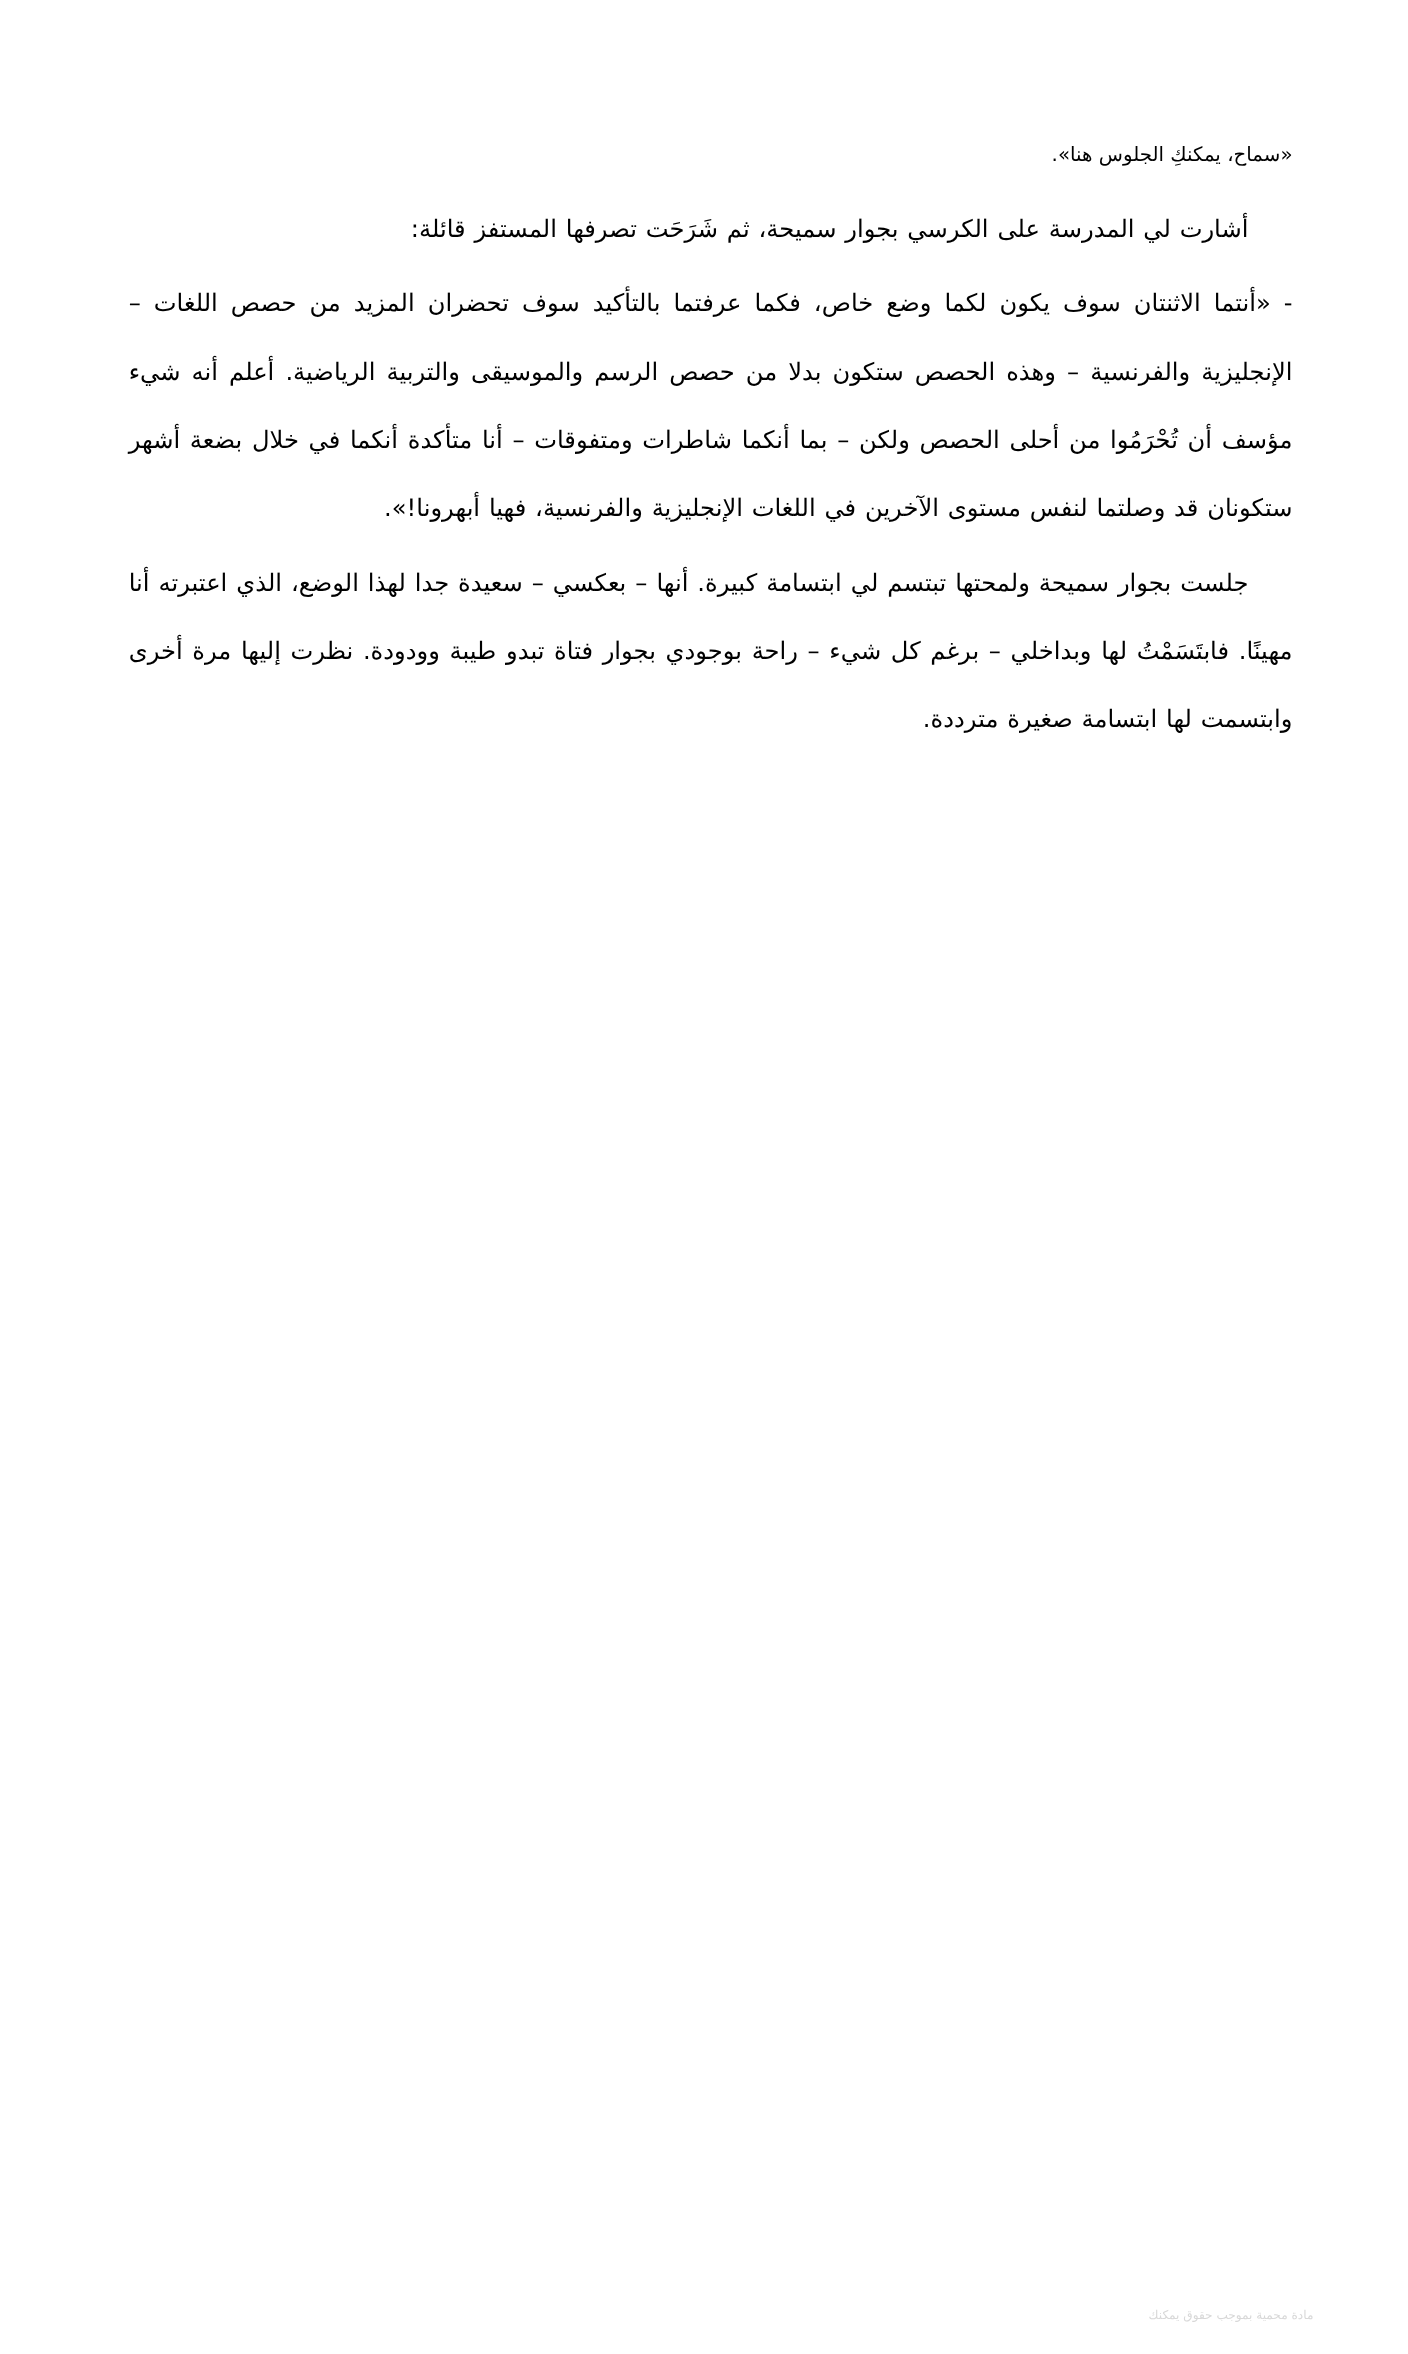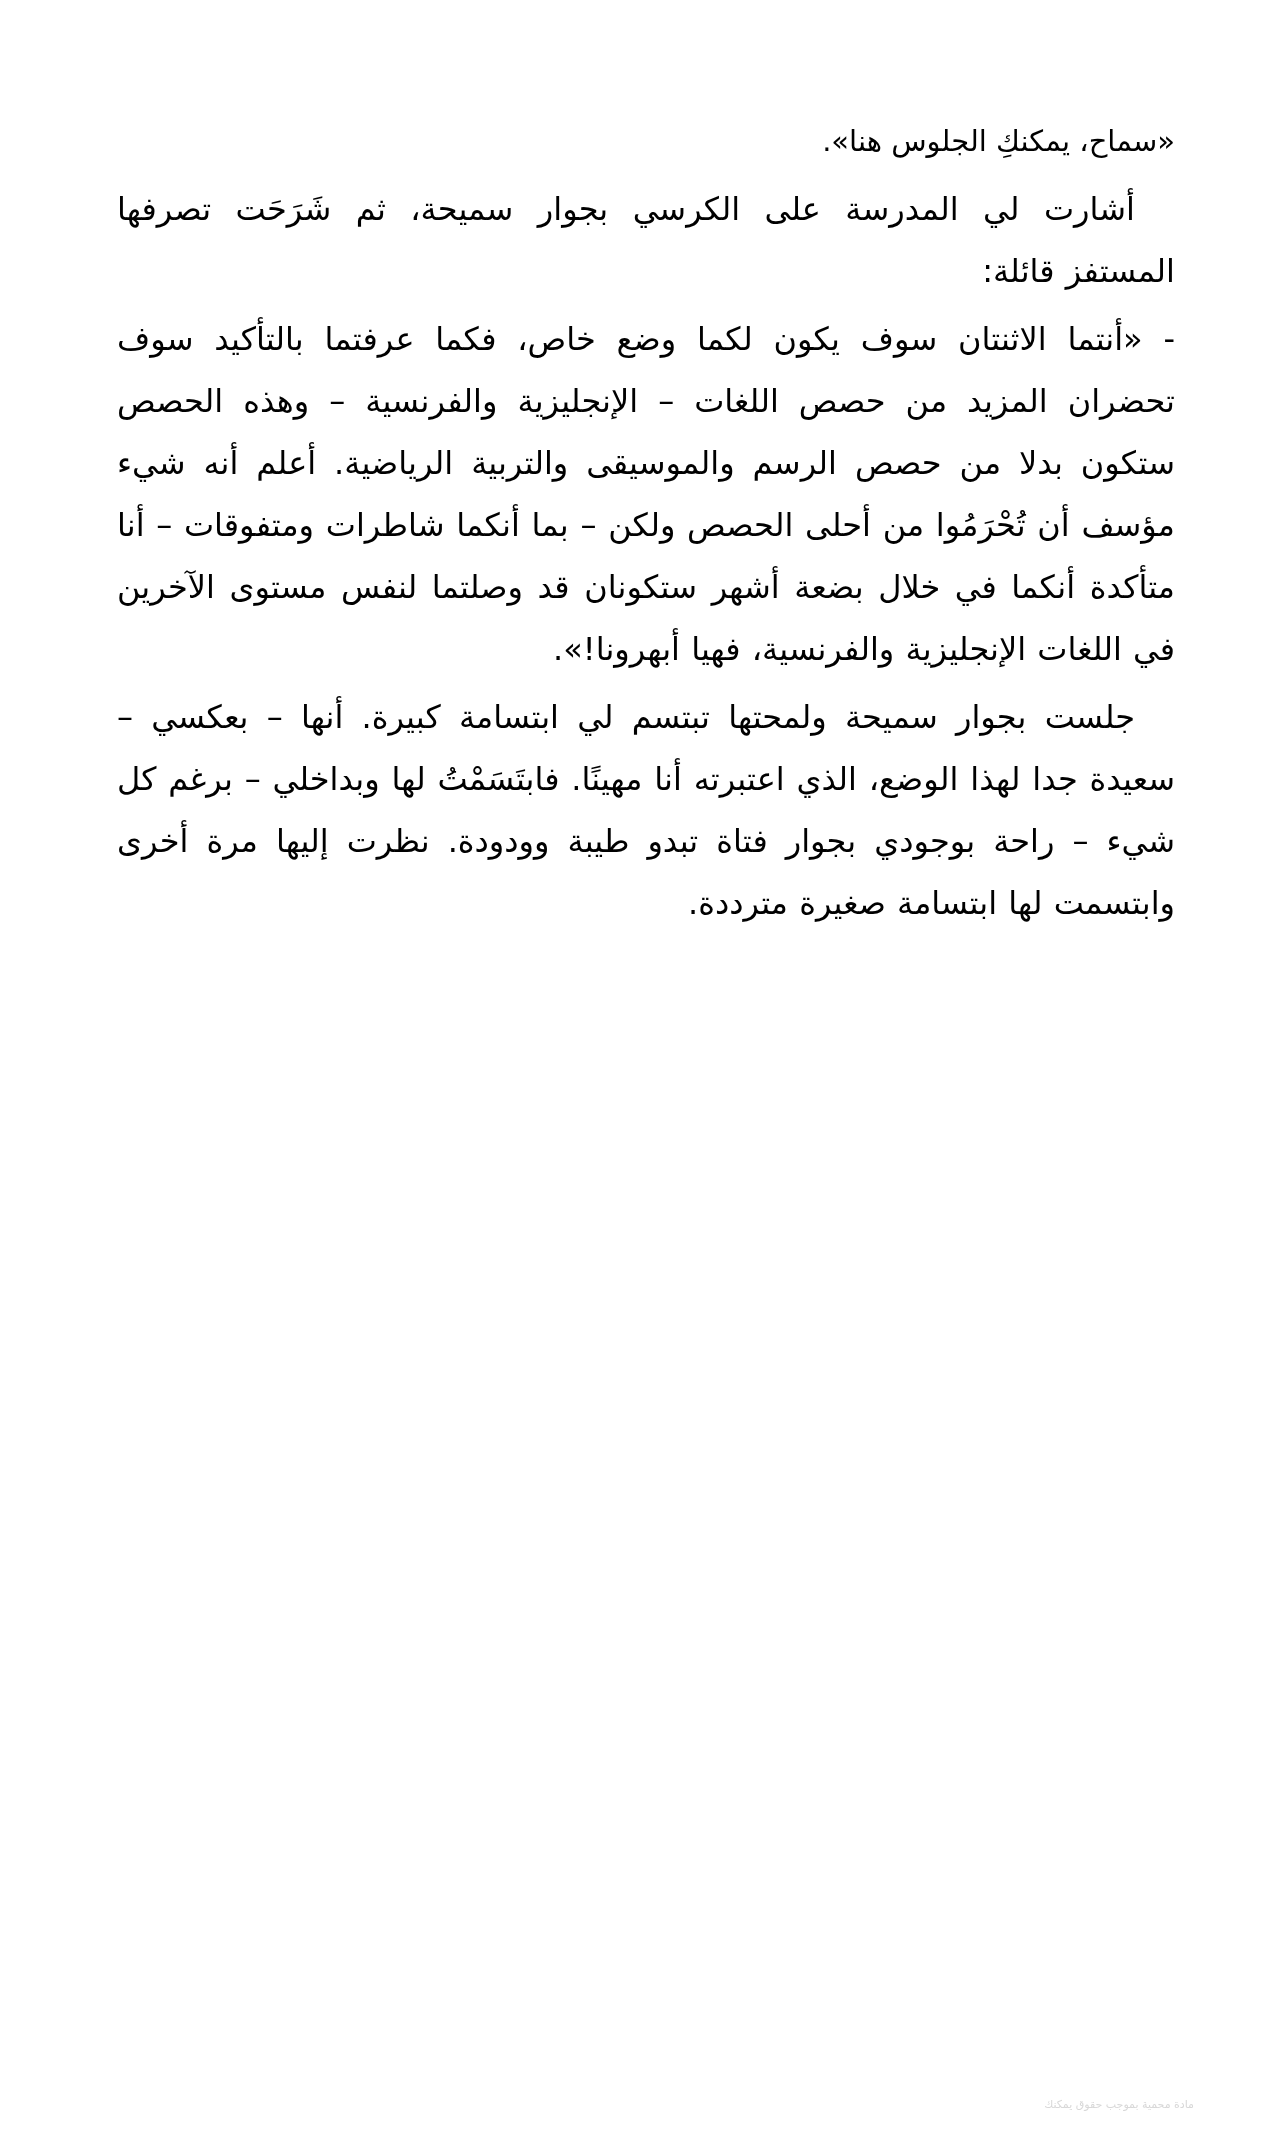--- a/index.html
+++ b/index.html
@@ -28,38 +28,38 @@
     top: 112px;
     right: 105px;
     left: 105px;
     direction: rtl;
     text-align: justify;
     text-align-last: right;
   }
 
   .para {
     margin: 0 0 6px 12px;
-    font-size: 32px;
+    font-size: 22px;
     line-height: 62px;
     letter-spacing: 0;
     word-spacing: 1px;
     text-align: justify;
     text-align-last: right;
     direction: rtl;
     font-weight: 400;
   }
 
   .para.indent {
     text-indent: 40px;
   }
 
   
   .line-opening {
     margin: 0 0 8px 0;
-    font-size: 29px;
+    font-size: 18px;
     line-height: 58px;
     text-align: left;
     direction: rtl;
     padding-left: 160px;
   }
 
   .para.speech {
     text-indent: 0;
   }
 

